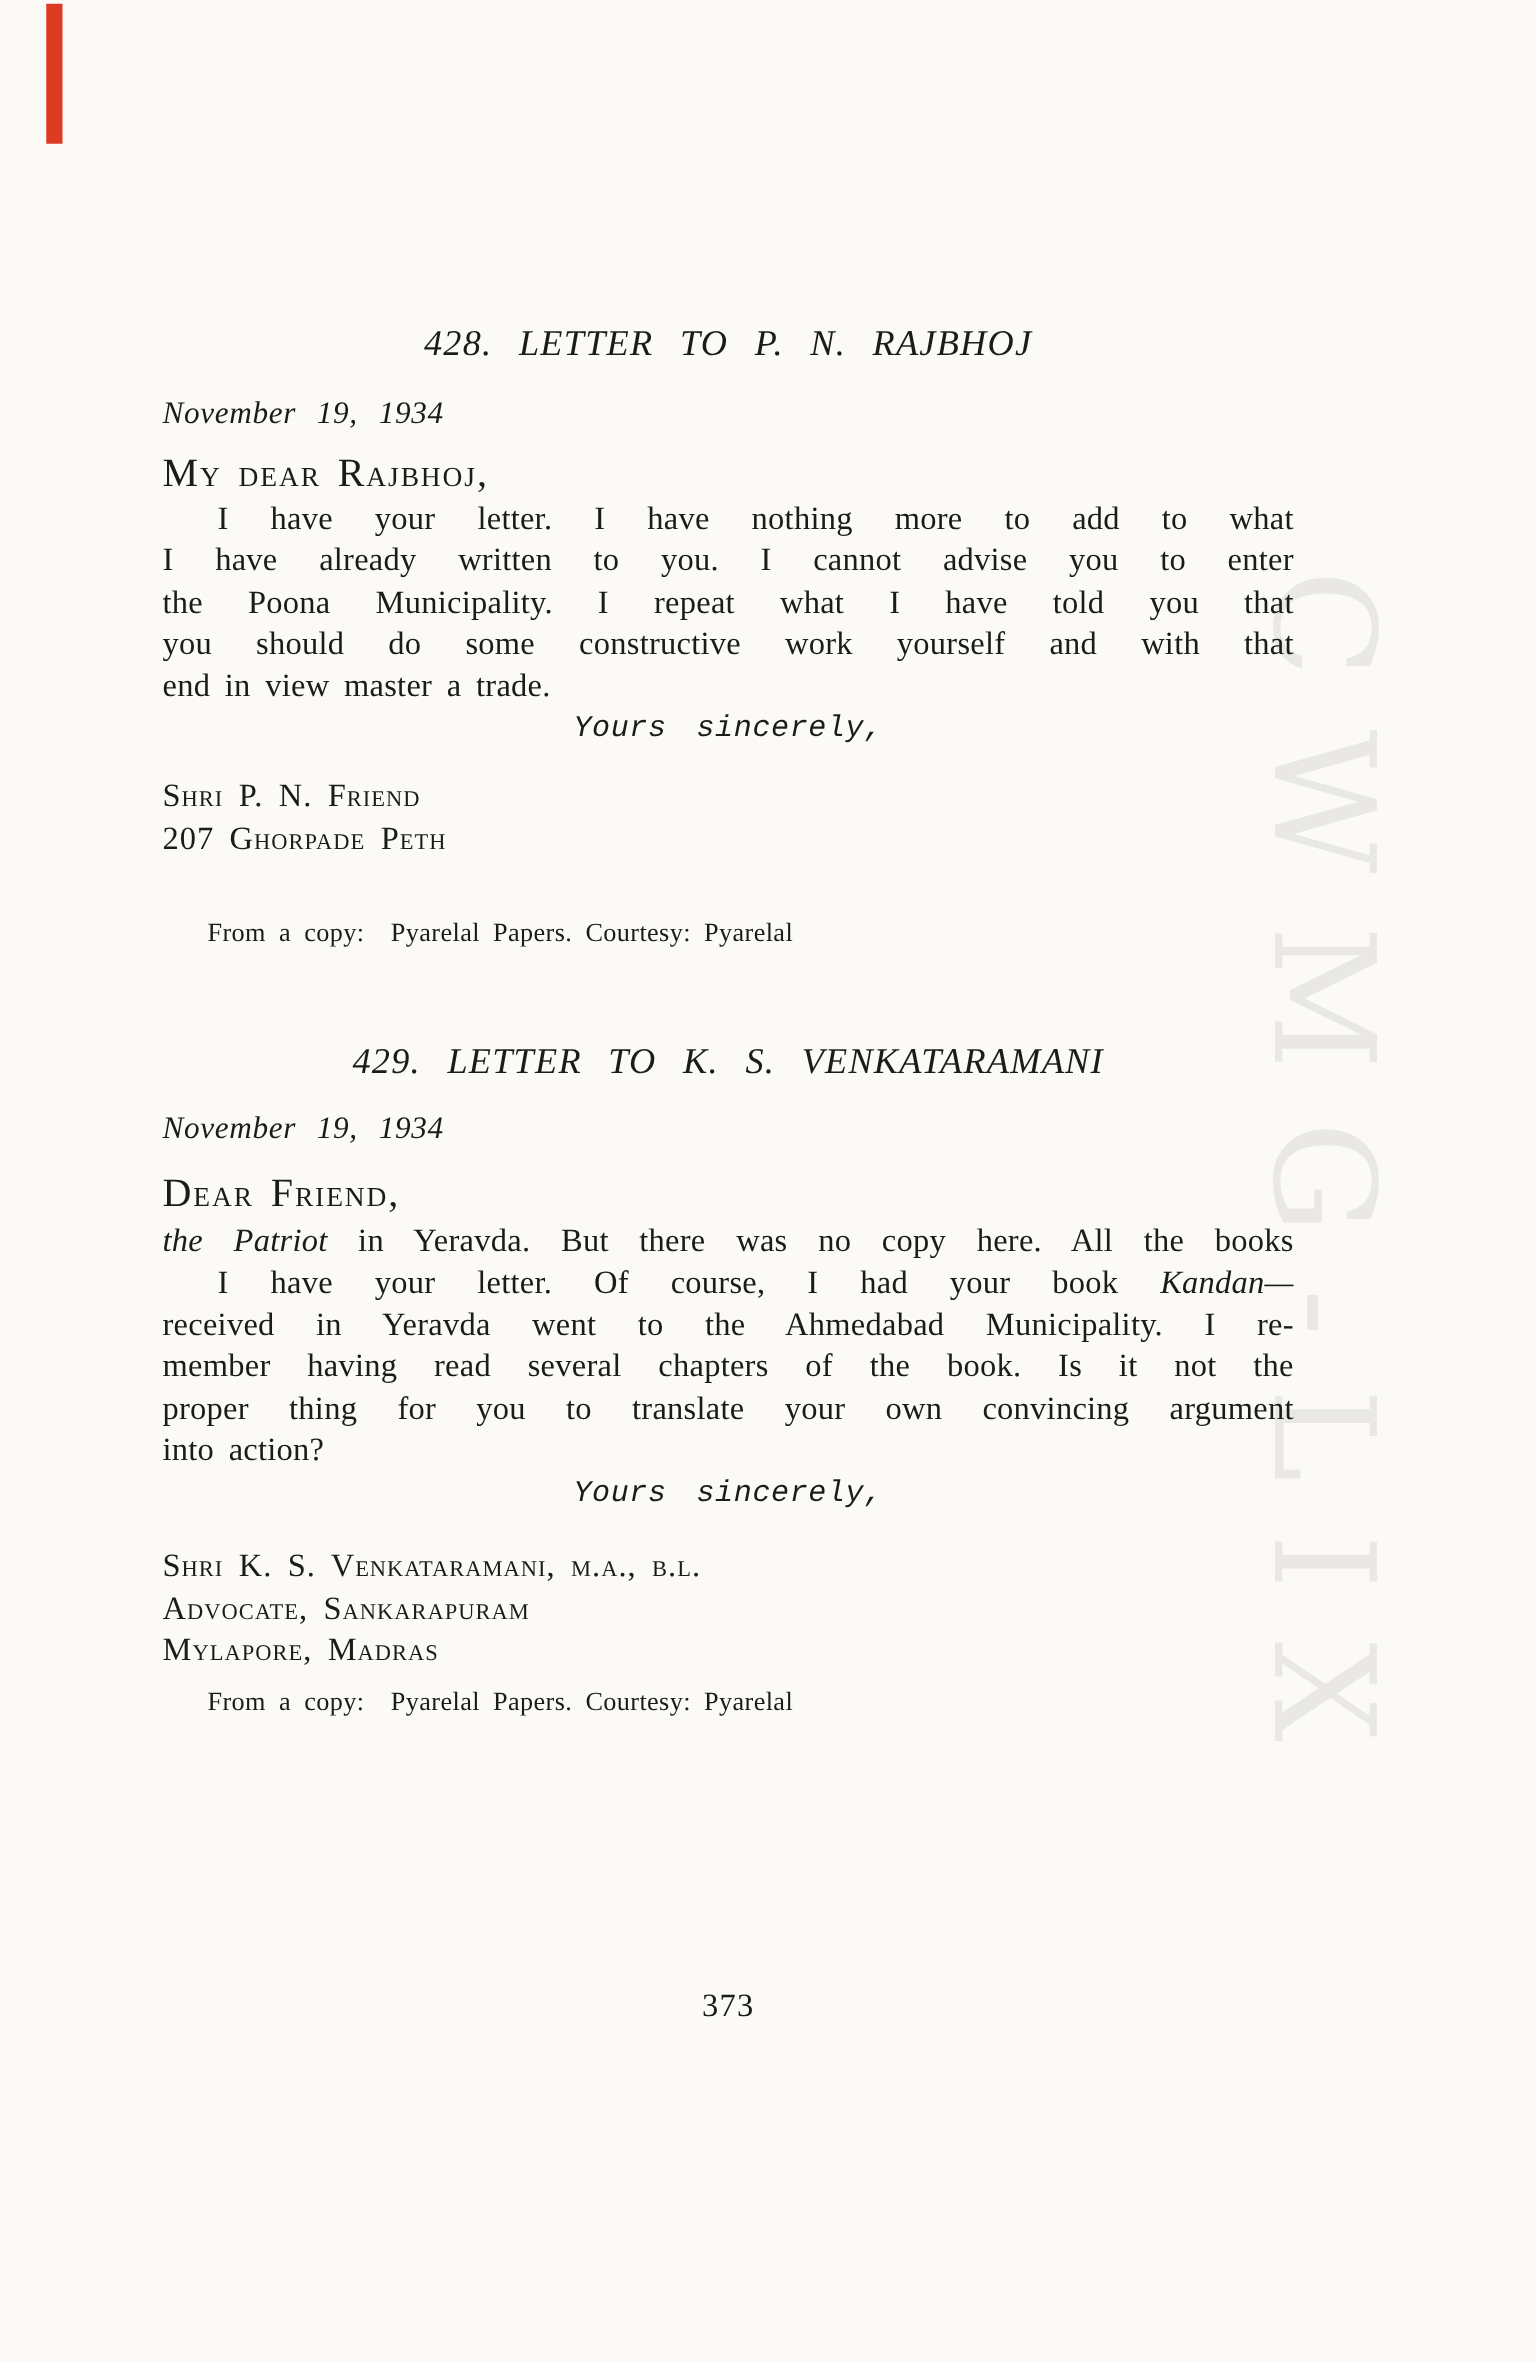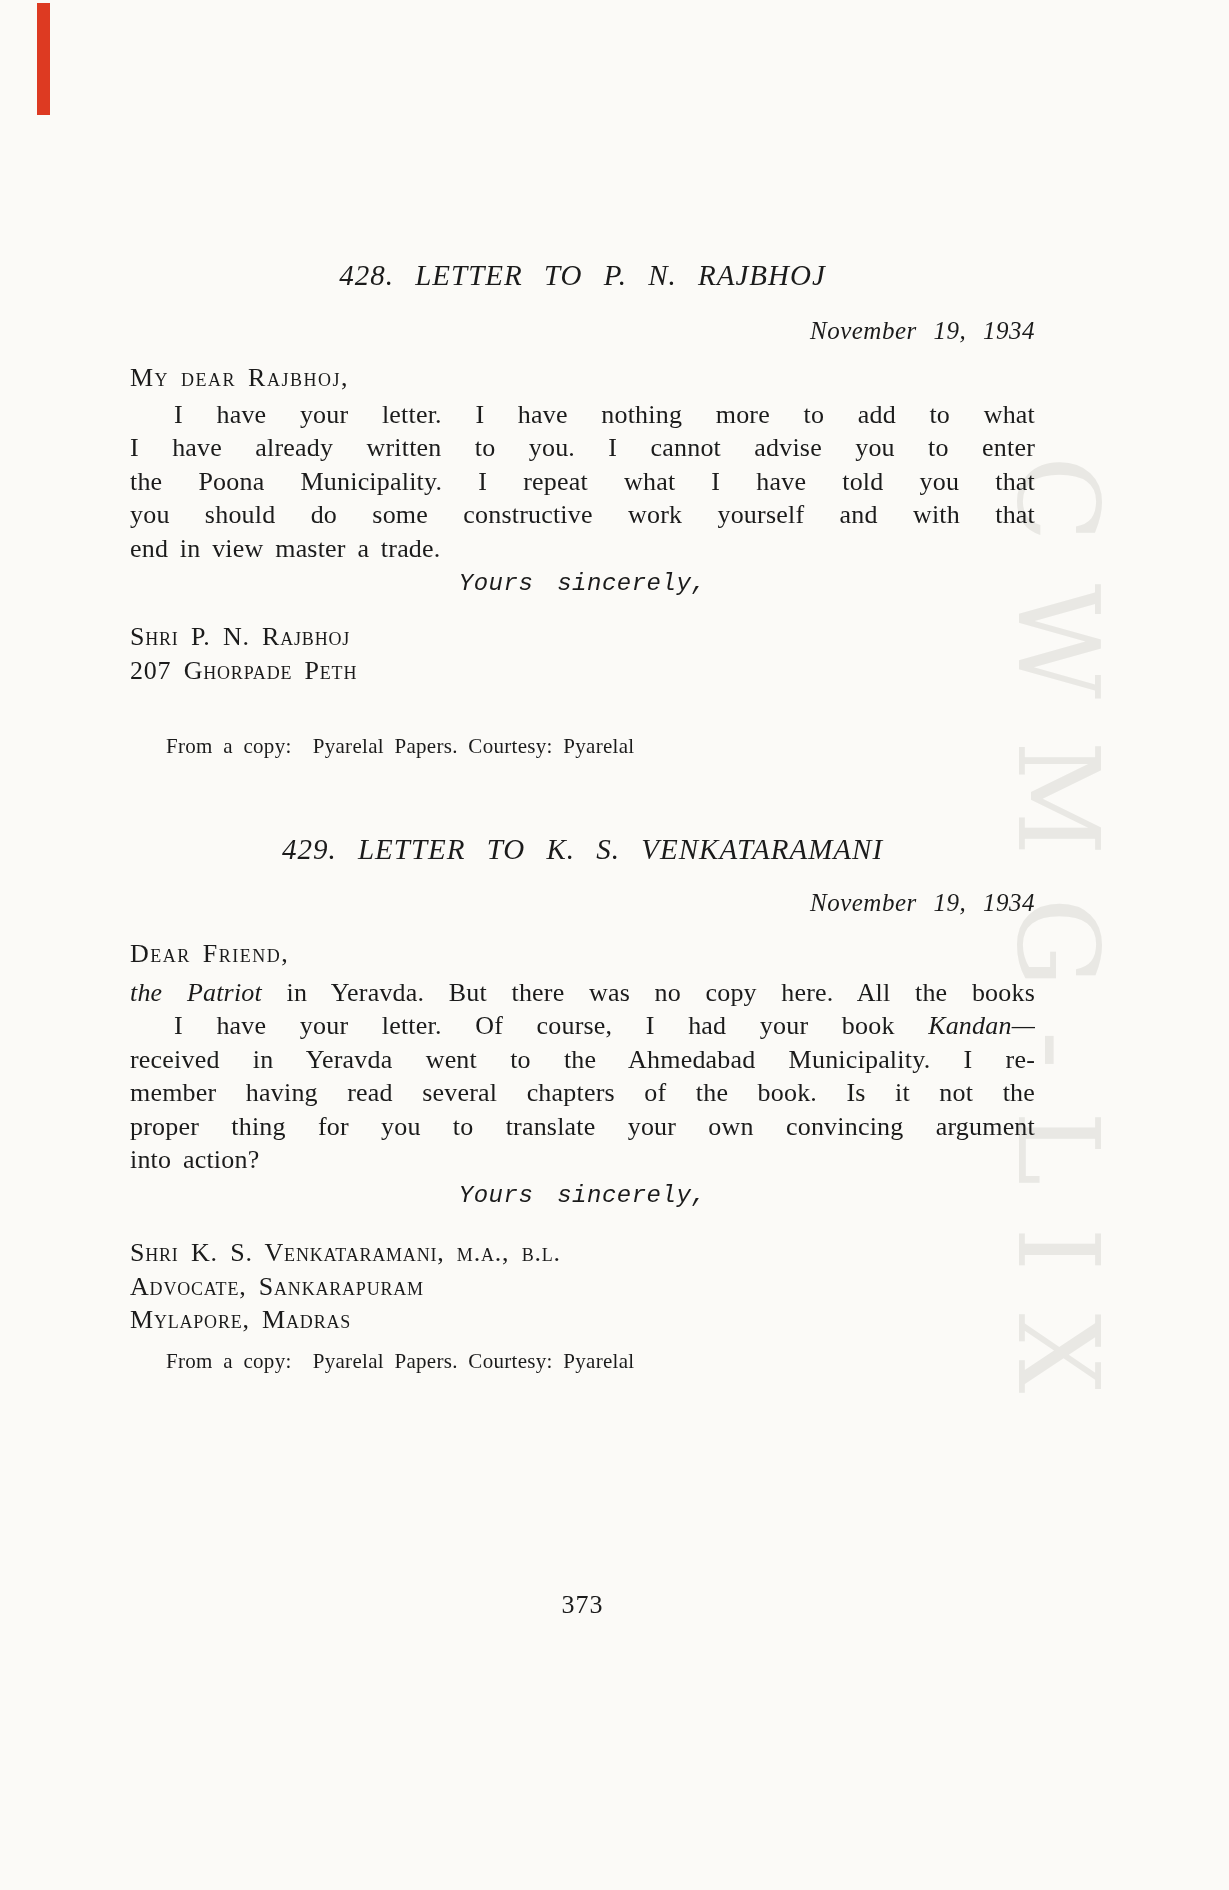--- a/index.html
+++ b/index.html
@@ -22,27 +22,27 @@
     color:#e9e8e4;user-select:none;white-space:nowrap;
   }
   .textblock{position:absolute;left:130px;width:905px;}
   .letter-title{
     font-style:italic;font-size:29px;line-height:34px;text-align:center;
     word-spacing:13px;letter-spacing:1px;white-space:nowrap;
   }
   .t1{top:258px;padding-right:281px;}
   .t2{top:832px;padding-right:39px;}
   .date-line{
-    font-style:italic;font-size:25px;line-height:30px;text-align:right;
+    font-style:italic;font-size:25px;line-height:30px;text-align:left;
     word-spacing:10px;letter-spacing:.5px;
   }
   .d1{top:316px;padding-right:75px;}
   .d2{top:888px;padding-right:0;}
   .salutation{
-    font-variant:small-caps;font-size:26px;line-height:28px;letter-spacing:1.5px;word-spacing:4px;
+    font-variant:small-caps;font-size:32px;line-height:28px;letter-spacing:1.5px;word-spacing:4px;
   }
   .s1{top:364px;}
   .s2{top:940px;}
   .body-para{font-size:26px;}
   .b1{top:398px;}
   .b2{top:976px;}
   .body-line{
     line-height:33.4px;word-spacing:5px;letter-spacing:.2px;
     text-align:justify;text-align-last:justify;white-space:nowrap;
   }
@@ -84,21 +84,21 @@
   <div class="textblock salutation s1">My dear Rajbhoj,</div>
   <div class="textblock body-para b1">
       <div class="body-line indent"><span>I have your letter.  I have nothing more to add to what</span></div>
       <div class="body-line"><span>I have already written to you.  I cannot advise you to enter</span></div>
       <div class="body-line"><span>the Poona Municipality.  I repeat what I have told you that</span></div>
       <div class="body-line"><span>you should do some constructive work yourself and with that</span></div>
       <div class="body-line last"><span>end in view master a trade.</span></div>
     </div>
   <div class="textblock valediction v1">Yours sincerely,</div>
   <div class="textblock address a1">
-      <div>Shri P. N. Rajbhoj</div>
+      <div>Shri P. N. Friend</div>
       <div>207 Ghorpade Peth</div>
     </div>
   <div class="textblock source-line src1">From a copy:  Pyarelal Papers. Courtesy: Pyarelal</div>
 
   <div class="textblock letter-title t2">429. LETTER TO K. S. VENKATARAMANI</div>
   <div class="textblock date-line d2">November 19, 1934</div>
   <div class="textblock salutation s2">Dear Friend,</div>
   <div class="textblock body-para b2">
       <div class="body-line"><span class="it">the Patriot</span><span> in Yeravda. But there was no copy here.  All the books</span></div>
       <div class="body-line indent"><span>I have your letter.  Of course, I had your book </span><span class="it">Kandan—</span></div>

